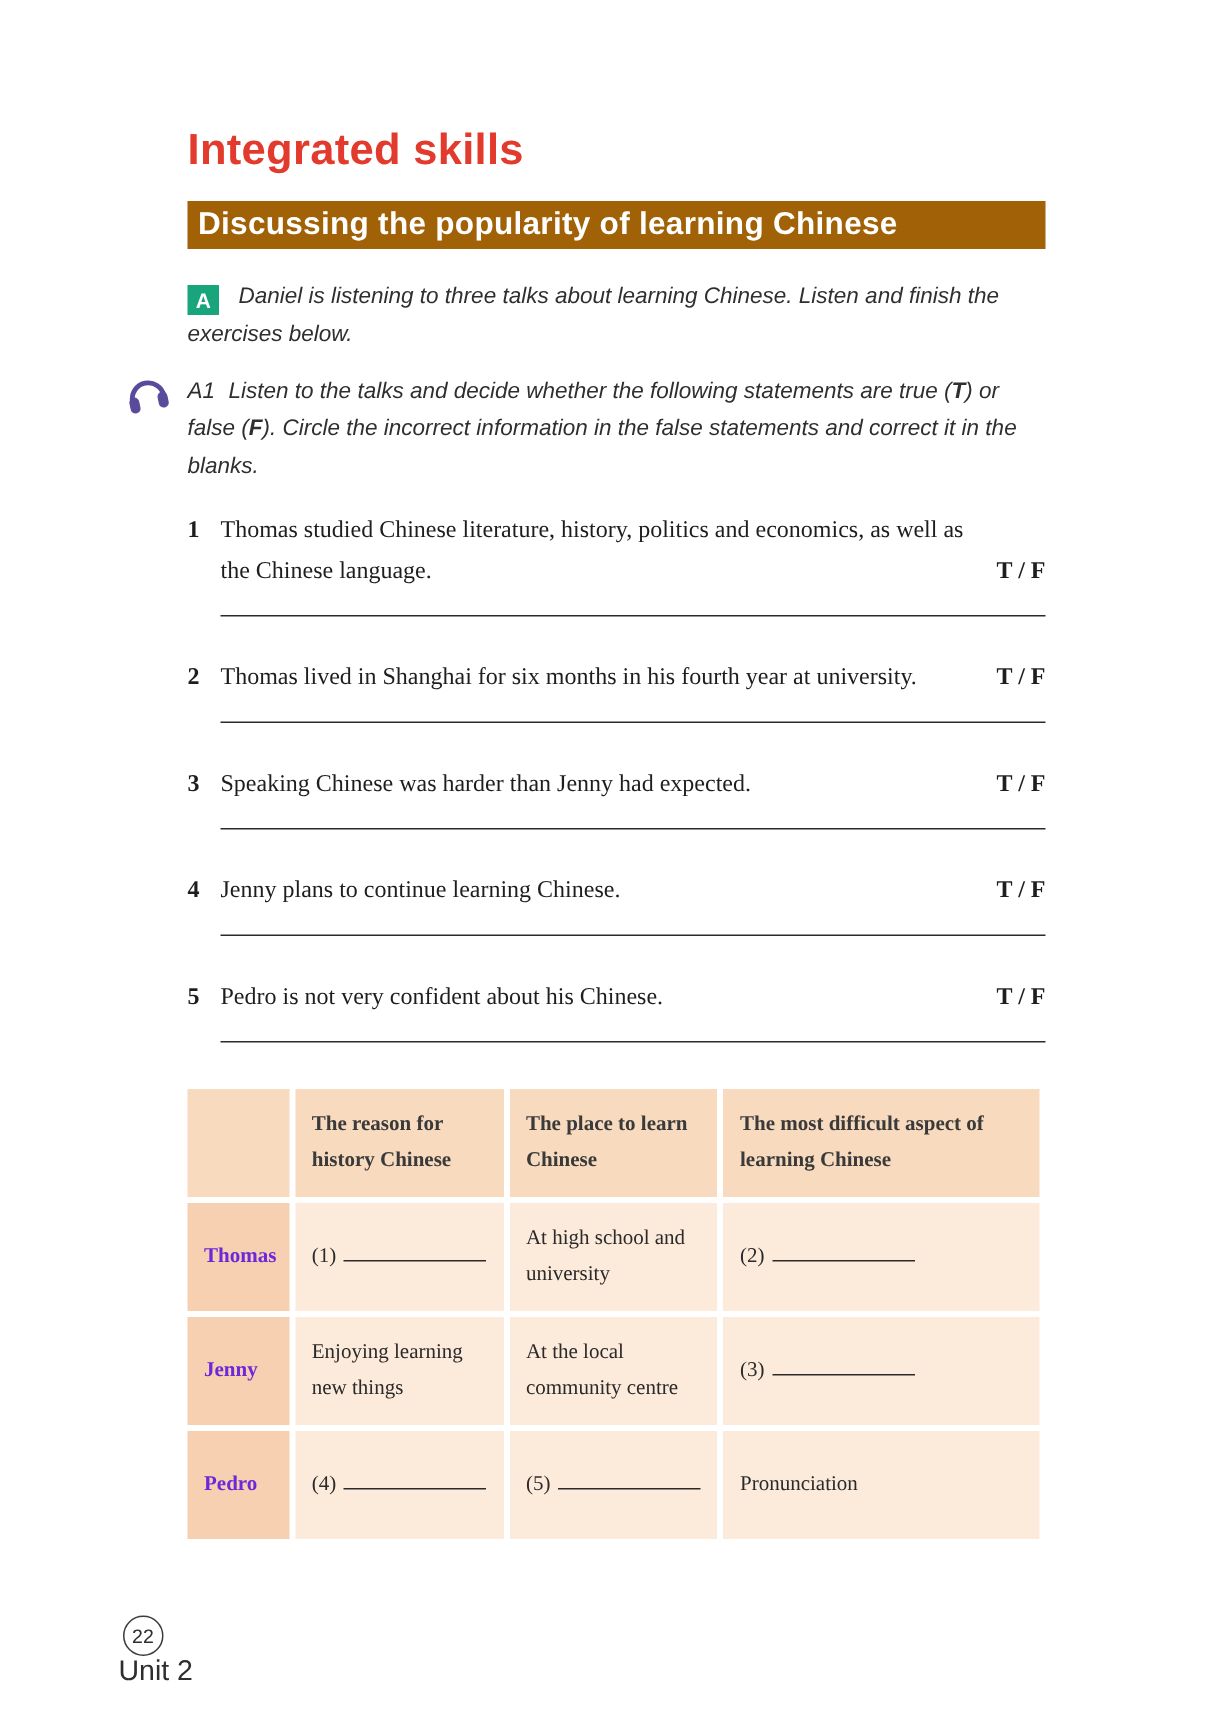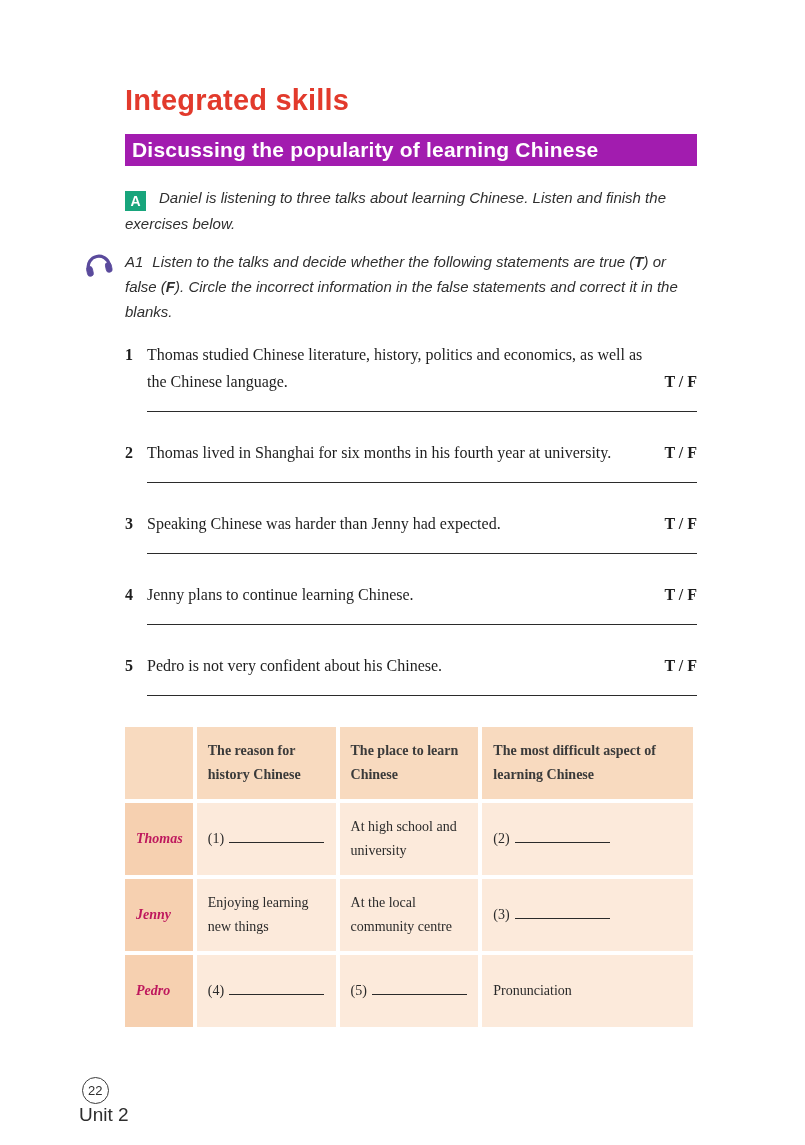--- a/index.html
+++ b/index.html
@@ -14,21 +14,21 @@
   .content { position: relative; width: 572px; margin: 0 0 0 125px; padding-top: 84px; }
 
   
   .page-title {
     font-size: 29px; font-weight: bold; letter-spacing: 0.2px;
     color: #e23a2c; margin-bottom: 17px;
   }
 
   
   .banner {
-    background: #a21caf; color: #ffffff;
+    background: #a16207; color: #ffffff;
     font-size: 21px; font-weight: bold;
     height: 32px; line-height: 32px;
     padding-left: 7px; margin-bottom: 19px;
     letter-spacing: 0.2px;
   }
 
   
   .intro { font-style: italic; font-size: 15px; line-height: 25px; color: #2f2f2f; margin-bottom: 13px; }
   .a-box {
     display: inline-block; width: 21px; height: 20px;
@@ -53,21 +53,21 @@
   .stmt-text { max-width: 505px; }
   .stmt-tf { margin-left: auto; align-self: flex-end; font-weight: bold; white-space: nowrap; padding-left: 8px; }
   .blank-line { margin-left: 22px; border-bottom: 1.2px solid #2b2b2b; height: 1px; margin-bottom: 27px; }
 
   
   table.a2-table { border-collapse: separate; border-spacing: 4px; margin-left: -4px; font-family: "Liberation Serif", serif; font-size: 14px; color: #3a3a3a; }
   .a2-table td, .a2-table th { vertical-align: middle; text-align: left; }
   .a2-table th { font-weight: bold; line-height: 24px; padding: 8px 6px 8px 11px; }
   .a2-table td { line-height: 24px; padding: 8px 6px 8px 11px; }
   .hdr-bg   { background: #f8dabf; }
-  .label-bg { background: #f6d0b0; font-weight: bold; color: #be185d; font-style: italic; }
+  .label-bg { background: #f6d0b0; font-weight: bold; color: #6d28d9; }
   .body-bg  { background: #fceadb; color: #2a2a2a; }
   .col0 { width: 68px;  height: 72px; }
   .col1 { width: 140px; }
   .col2 { width: 140px; }
   .col3 { width: 216px; }
   .row-h { height: 72px; }
   .u { display: inline-block; width: 95px; border-bottom: 1.3px solid #2a2a2a; height: 12px; margin-left: 5px; }
 
   
   .footer { position: absolute; left: 62px; top: 1077px; display: flex; align-items: center; flex-direction: column; }

